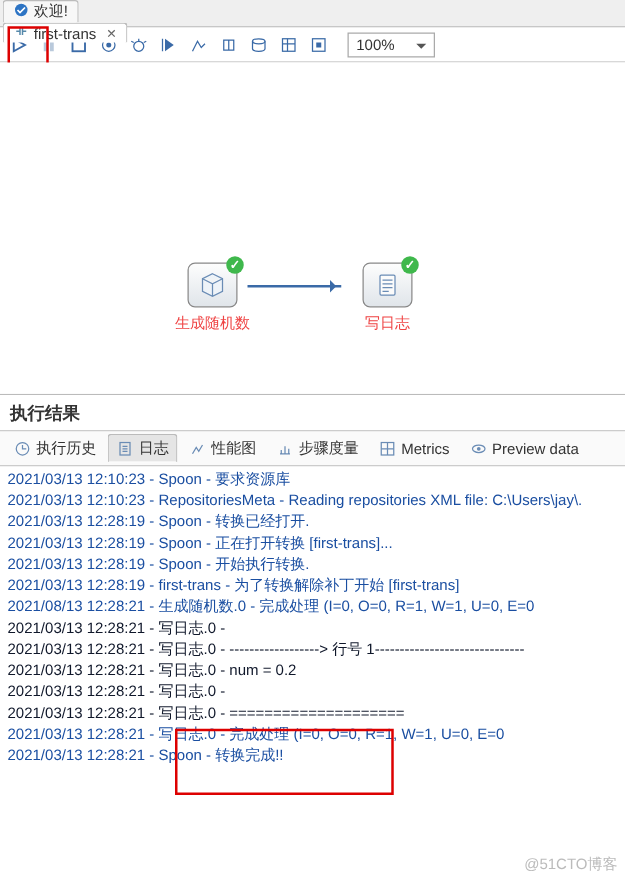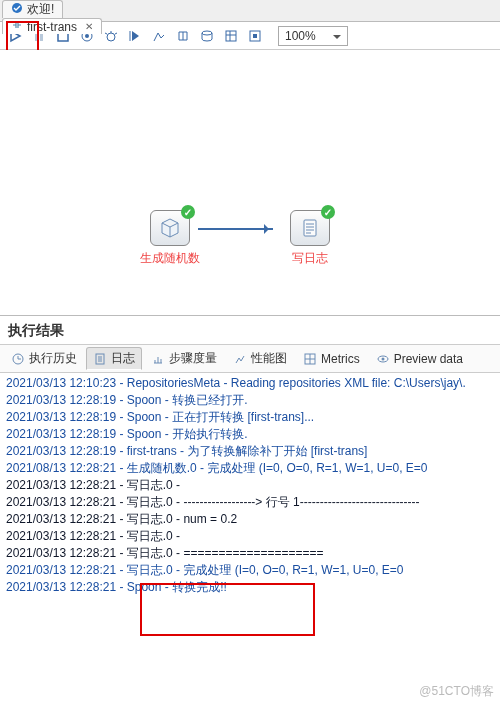--- a/index.html
+++ b/index.html
@@ -295,32 +295,32 @@
         <svg width="12" height="12">
           <rect x="2" y="1" width="8" height="10" fill="none" stroke="#6a8cb5"></rect>
           <path d="M4 4 h4 M4 6 h4 M4 8 h4" stroke="#6a8cb5"></path>
         </svg>
       </span>
     <span>日志</span>
   </div>
   <div class="rtab">
     <span class="ic">
         <svg width="12" height="12">
+          <path d="M2 10 l3 -5 l2 3 l3 -5" fill="none" stroke="#6a8cb5"></path>
+        </svg>
+      </span>
+    <span>性能图</span>
+  </div>
+  <div class="rtab">
+    <span class="ic">
+        <svg width="12" height="12">
           <path d="M2 10 h8 M3 10 v-3 M6 10 v-6 M9 10 v-4" stroke="#6a8cb5"></path>
         </svg>
       </span>
     <span>步骤度量</span>
-  </div>
-  <div class="rtab">
-    <span class="ic">
-        <svg width="12" height="12">
-          <path d="M2 10 l3 -5 l2 3 l3 -5" fill="none" stroke="#6a8cb5"></path>
-        </svg>
-      </span>
-    <span>性能图</span>
   </div>
   <div class="rtab">
     <span class="ic">
         <svg width="12" height="12">
           <rect x="1" y="1" width="10" height="10" fill="none" stroke="#6a8cb5"></rect>
           <path d="M1 6 h10 M6 1 v10" stroke="#6a8cb5"></path>
         </svg>
       </span>
     <span>Metrics</span>
   </div>
@@ -329,20 +329,21 @@
         <svg width="12" height="12">
           <ellipse cx="6" cy="6" rx="5" ry="3" fill="none" stroke="#6a8cb5"></ellipse>
           <circle cx="6" cy="6" r="1.5" fill="#6a8cb5"></circle>
         </svg>
       </span>
     <span>Preview data</span>
   </div>
 </div>
 
 <div class="log-scroll" id="log-scroll">
+    <div class="log-line blue">2021/03/13 12:10:23 - Spoon - 要求资源库</div>
     <div class="log-line blue">2021/03/13 12:10:23 - RepositoriesMeta - Reading repositories XML file: C:\Users\jay\.</div>
     <div class="log-line blue">2021/03/13 12:28:19 - Spoon - 转换已经打开.</div>
     <div class="log-line blue">2021/03/13 12:28:19 - Spoon - 正在打开转换 [first-trans]...</div>
     <div class="log-line blue">2021/03/13 12:28:19 - Spoon - 开始执行转换.</div>
     <div class="log-line blue">2021/03/13 12:28:19 - first-trans - 为了转换解除补丁开始  [first-trans]</div>
     <div class="log-line blue">2021/08/13 12:28:21 - 生成随机数.0 - 完成处理 (I=0, O=0, R=1, W=1, U=0, E=0</div>
     <div class="log-line black">2021/03/13 12:28:21 - 写日志.0 - </div>
     <div class="log-line black">2021/03/13 12:28:21 - 写日志.0 - ------------------&gt; 行号 1------------------------------</div>
     <div class="log-line black">2021/03/13 12:28:21 - 写日志.0 - num = 0.2</div>
     <div class="log-line black">2021/03/13 12:28:21 - 写日志.0 - </div>

